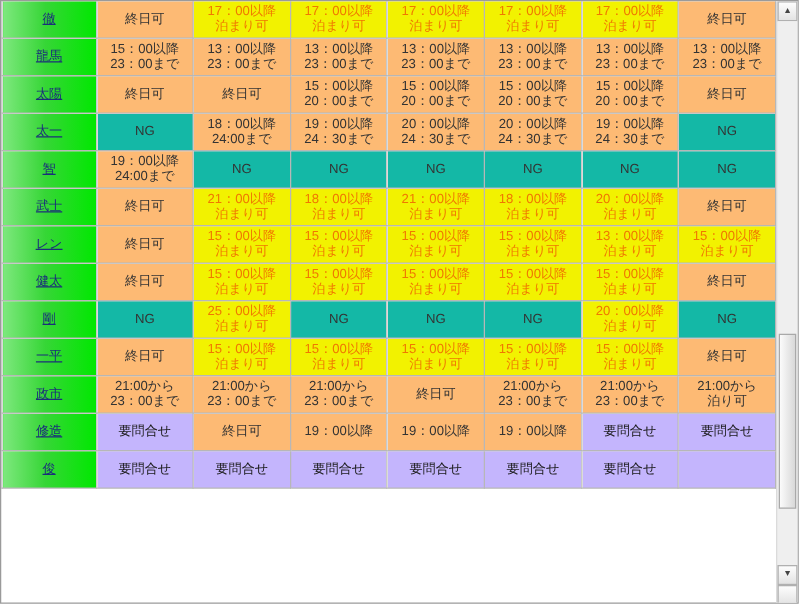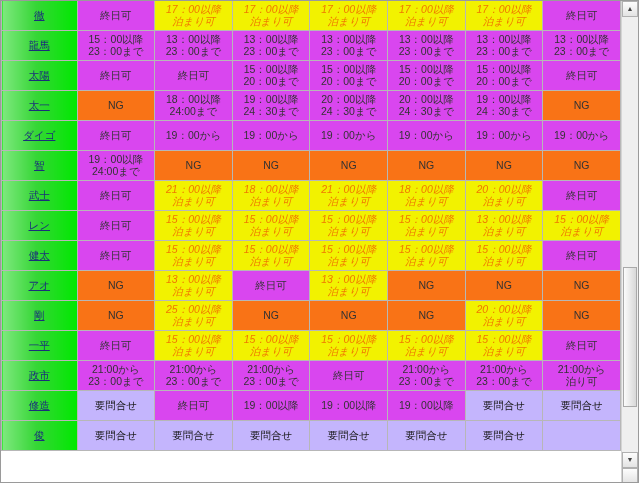--- a/index.html
+++ b/index.html
@@ -55,24 +55,24 @@
     padding-left: 5px;
     font-size: 11.5px;
     color: #1b2f7a;
     text-decoration: underline;
     font-weight: normal;
   }
   td.cell {
     width: 71px;
   }
   
-  .s-white { background: #d946ef; color: #333333; }
-  .s-gray  { background: #f97316; color: #333333; }
+  .s-white { background: #fdba74; color: #333333; }
+  .s-gray  { background: #14b8a6; color: #333333; }
   .s-green { background: #c4b5fd; color: #1a1a1a; }
-  .s-yellow{ background: #f2f200; color: #f07800; font-style: italic; }
+  .s-yellow{ background: #f2f200; color: #f07800; }
 
   .two-line span { display: block; }
 
   
   #scrollbar {
     position: absolute;
     right: 0;
     top: 0;
     width: 16px;
     height: 483px;
@@ -226,30 +226,20 @@
               <span>20：00以降</span>
               <span>24：30まで</span>
             </td>
             <td class="cell s-white two-line">
               <span>19：00以降</span>
               <span>24：30まで</span>
             </td>
             <td class="cell s-gray"><span>NG</span></td>
           </tr>
           <tr>
-            <td class="name">ダイゴ</td>
-            <td class="cell s-white"><span>終日可</span></td>
-            <td class="cell s-white"><span>19：00から</span></td>
-            <td class="cell s-white"><span>19：00から</span></td>
-            <td class="cell s-white"><span>19：00から</span></td>
-            <td class="cell s-white"><span>19：00から</span></td>
-            <td class="cell s-white"><span>19：00から</span></td>
-            <td class="cell s-white"><span>19：00から</span></td>
-          </tr>
-          <tr>
             <td class="name">智</td>
             <td class="cell s-white two-line">
               <span>19：00以降</span>
               <span>24:00まで</span>
             </td>
             <td class="cell s-gray"><span>NG</span></td>
             <td class="cell s-gray"><span>NG</span></td>
             <td class="cell s-gray"><span>NG</span></td>
             <td class="cell s-gray"><span>NG</span></td>
             <td class="cell s-gray"><span>NG</span></td>
@@ -325,36 +315,20 @@
             </td>
             <td class="cell s-yellow two-line">
               <span>15：00以降</span>
               <span>泊まり可</span>
             </td>
             <td class="cell s-yellow two-line">
               <span>15：00以降</span>
               <span>泊まり可</span>
             </td>
             <td class="cell s-white"><span>終日可</span></td>
-          </tr>
-          <tr>
-            <td class="name">アオ</td>
-            <td class="cell s-gray"><span>NG</span></td>
-            <td class="cell s-yellow two-line">
-              <span>13：00以降</span>
-              <span>泊まり可</span>
-            </td>
-            <td class="cell s-white"><span>終日可</span></td>
-            <td class="cell s-yellow two-line">
-              <span>13：00以降</span>
-              <span>泊まり可</span>
-            </td>
-            <td class="cell s-gray"><span>NG</span></td>
-            <td class="cell s-gray"><span>NG</span></td>
-            <td class="cell s-gray"><span>NG</span></td>
           </tr>
           <tr>
             <td class="name">剛</td>
             <td class="cell s-gray"><span>NG</span></td>
             <td class="cell s-yellow two-line">
               <span>25：00以降</span>
               <span>泊まり可</span>
             </td>
             <td class="cell s-gray"><span>NG</span></td>
             <td class="cell s-gray"><span>NG</span></td>

